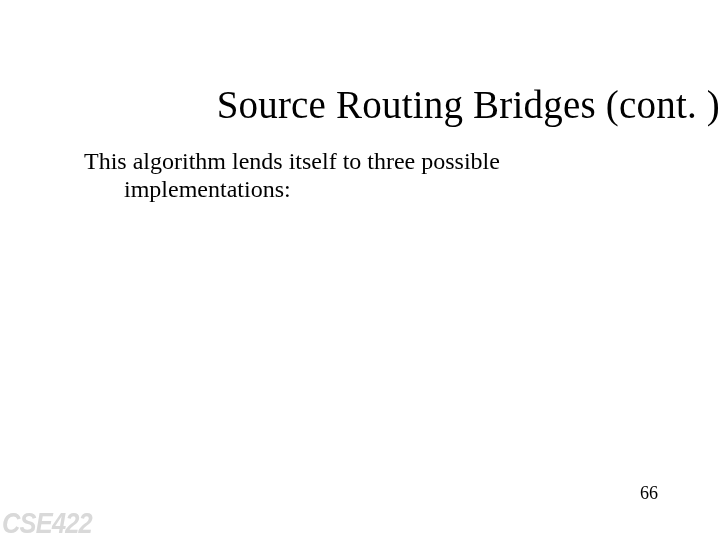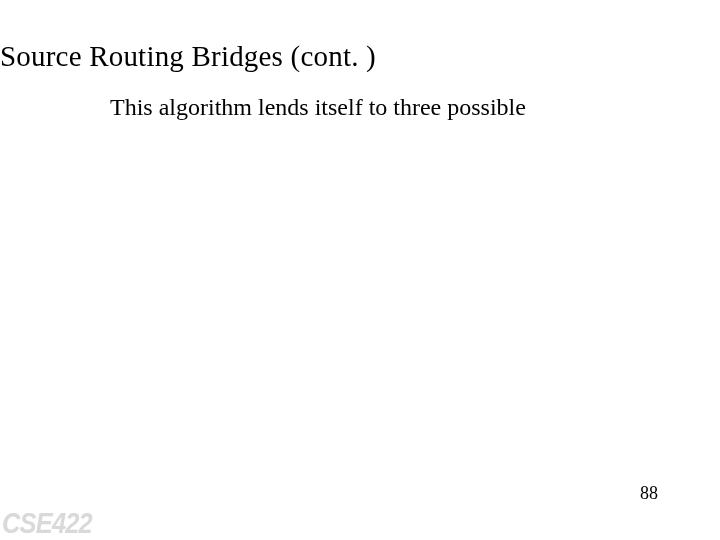--- a/index.html
+++ b/index.html
@@ -13,28 +13,28 @@
     position: relative;
     overflow: hidden;
   }
   .slide {
     width: 720px;
     height: 540px;
     position: relative;
     box-sizing: border-box;
   }
   .title {
-    font-size: 29px;
-    text-align: left;
-    padding-top: 40px;
+    font-size: 39px;
+    text-align: right;
+    padding-top: 82px;
     font-weight: normal;
     letter-spacing: 0.2px;
   }
   .body {
-    padding: 20px 72px 0 110px;
+    padding: 20px 72px 0 84px;
     font-size: 24px;
     line-height: 1.18;
   }
   .lead {
     text-indent: 0;
   }
   .lead-cont {
     padding-left: 40px;
   }
   .item {
@@ -64,18 +64,19 @@
 </style>
 </head>
 <body>
 
 <div class="slide">
 
   <div class="title">Source Routing Bridges (cont. )</div>
 
   <div class="body">
     <div class="lead">This algorithm lends itself to three possible</div>
+    <div class="lead-cont">implementations:</div>
   </div>
 
-  <div class="page-number">88</div>
+  <div class="page-number">66</div>
   <div class="course-code">CSE422</div>
 
 </div>
 
 </body></html>

